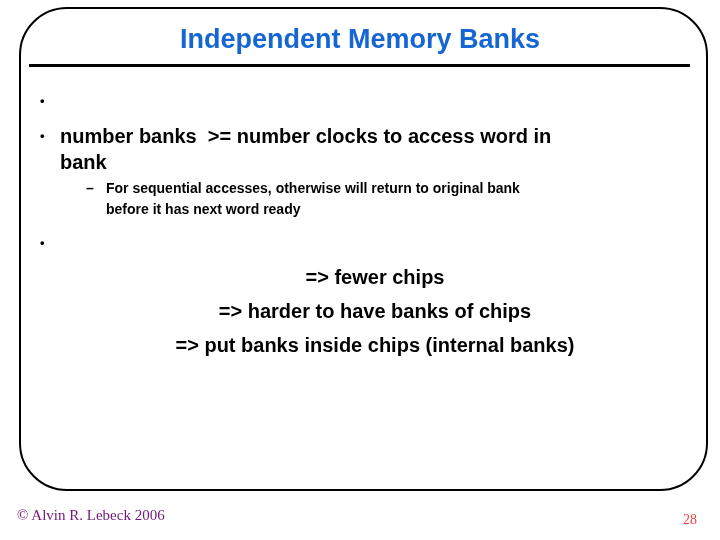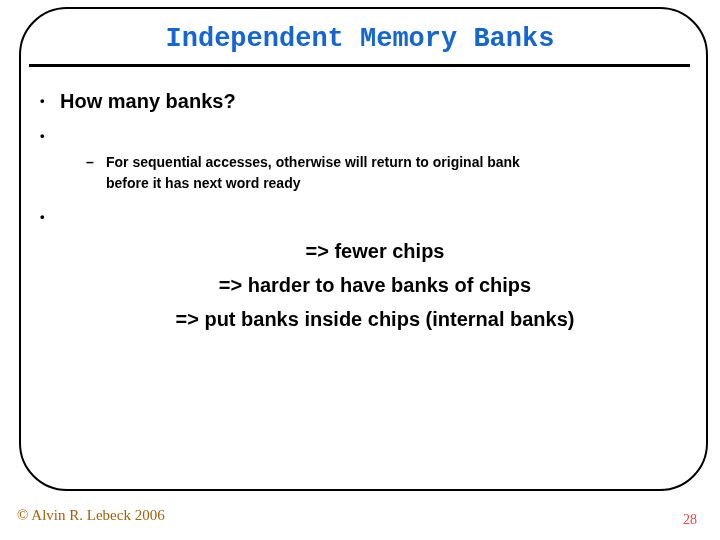--- a/index.html
+++ b/index.html
@@ -20,21 +20,20 @@
     background: #ffffff;
   }
   .title {
     position: absolute;
     left: 0; right: 0; top: 24px;
     text-align: center;
     font-weight: bold;
     font-size: 27px;
     line-height: 30px;
     color: #1565d2;
-    font-family: Liberation Mono, monospace;
   }
   .title-rule {
     position: absolute;
     left: 29px; top: 64px;
     width: 661px; height: 3px;
     background: #000000;
   }
   .content {
     position: absolute;
     left: 40px; top: 88px;
@@ -69,21 +68,21 @@
   }
   .m9  { margin-top: 9px; }
   .m3  { margin-top: 3px; }
   .m10 { margin-top: 10px; }
   .m8  { margin-top: 8px; }
   .footer-copyright {
     position: absolute;
     left: 17px; top: 505px;
     font-family: "Liberation Serif", "DejaVu Serif", serif;
     font-size: 15px; line-height: 20px;
-    color: #a16207;
+    color: #701a75;
   }
   .footer-page {
     position: absolute;
     right: 23px; top: 511px;
     font-family: "Liberation Serif", "DejaVu Serif", serif;
     font-size: 14px; line-height: 18px;
     color: #ef4444;
   }
 </style>
 </head>
@@ -94,25 +93,26 @@
   <div class="frame"></div>
 
   <div class="title">Independent Memory Banks</div>
 
   <div class="title-rule"></div>
 
   <div class="content">
 
     <div class="row l1">
       <span class="marker">•</span>
-      <span class="txt">How many banks?</span>
     </div>
 
     <div class="row l1 m9">
       <span class="marker">•</span>
+      <span class="txt">number banks  &gt;= number clocks to access word in
+bank</span>
     </div>
 
     <div class="row l2 m3">
       <span class="marker">–</span>
       <span class="txt">For sequential accesses, otherwise will return to original bank
 before it has next word ready</span>
     </div>
 
     <div class="row l1 m10">
       <span class="marker">•</span>

